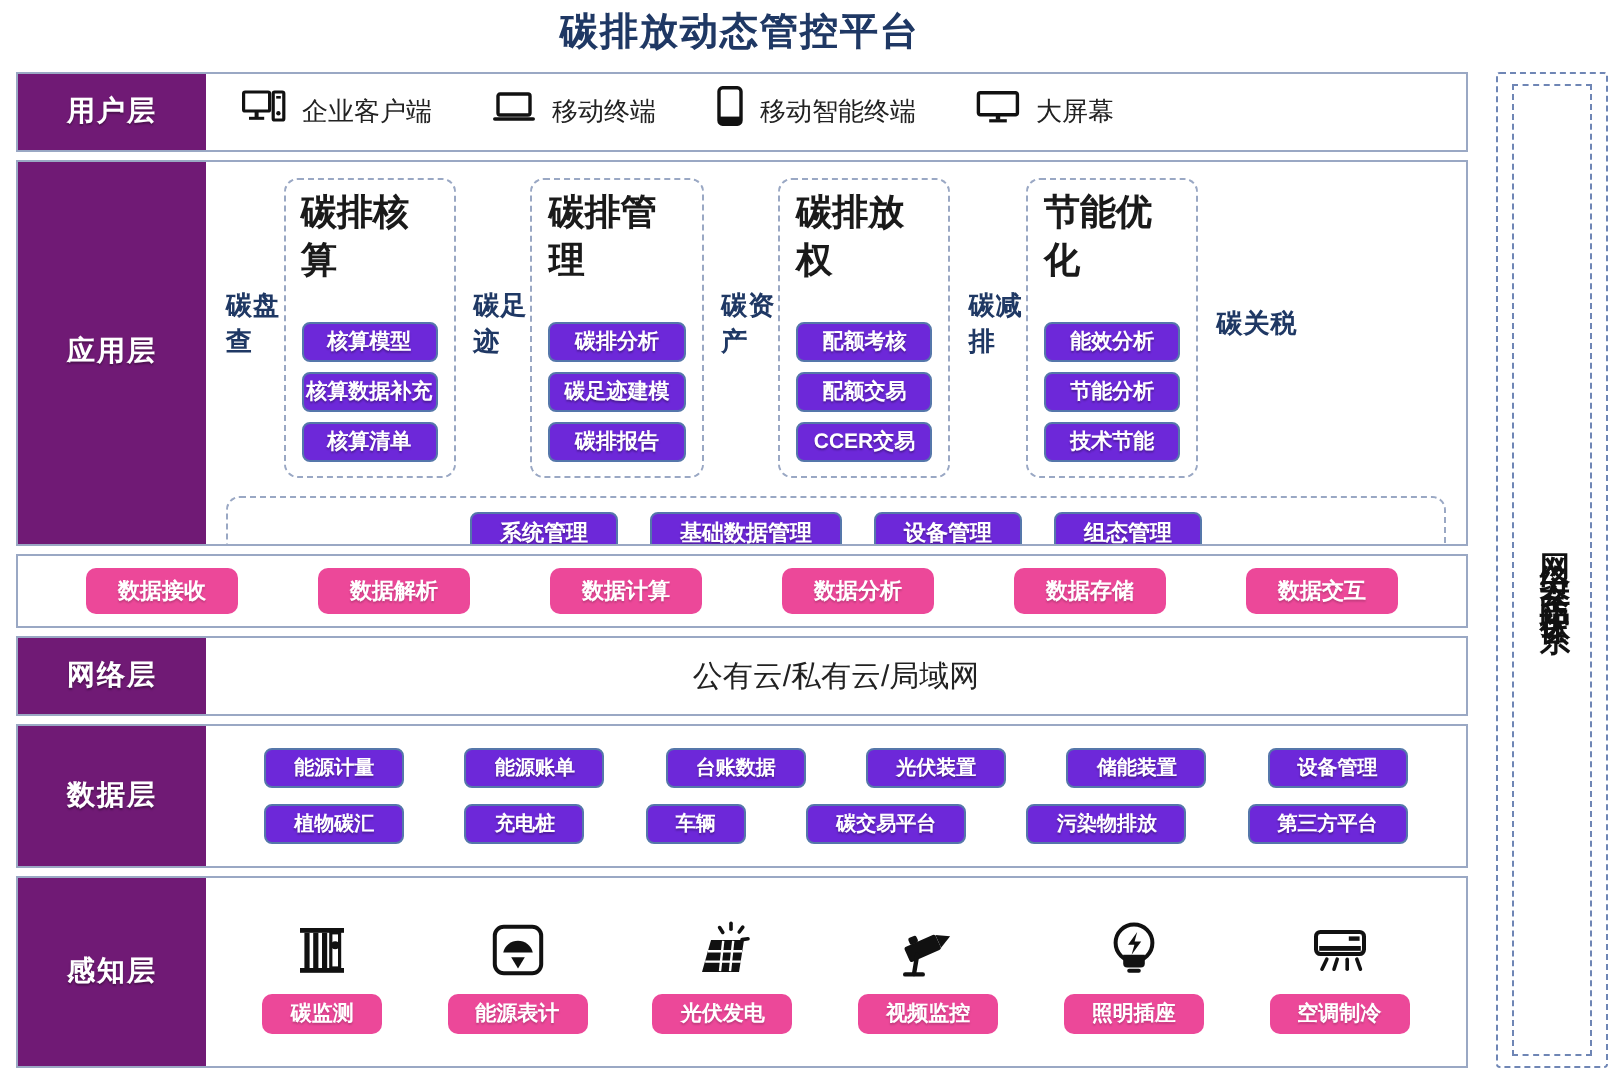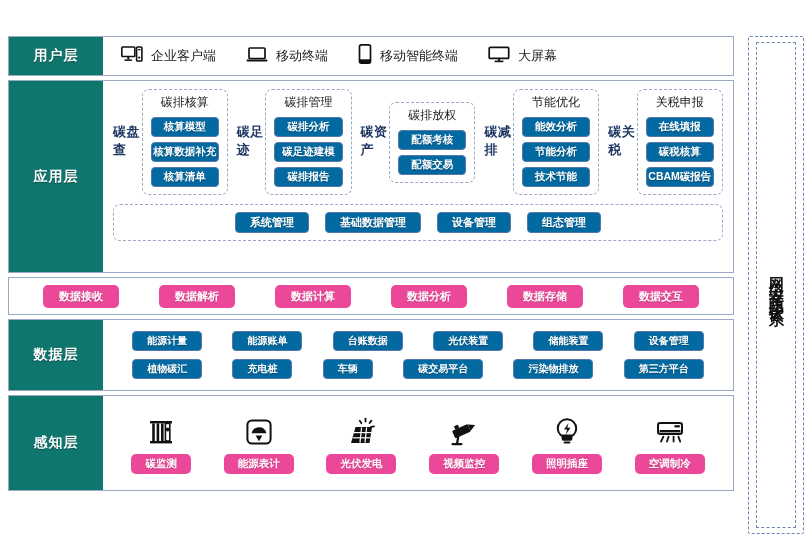--- a/index.html
+++ b/index.html
@@ -27,21 +27,21 @@
   }
 
   .layer {
     display: flex;
     border: 1px solid #9aa8c4;
     background: #ffffff;
     overflow: hidden;
   }
   .layer-label {
     flex: 0 0 94px;
-    background: #0f766e;
+    background: #701a75;
     color: #ffffff;
     font-size: 14px; font-weight: bold;
     display: flex; align-items: center; justify-content: center;
     letter-spacing: 1px;
     text-shadow: 0 1px 1px rgba(0,0,0,.35);
   }
   .layer-body { flex: 1; position: relative; }
 
   
   .layer-user { height: 40px; }
@@ -62,26 +62,26 @@
     font-size: 13px; font-weight: bold; color: #1f3864;
     margin-bottom: 3px; letter-spacing: .5px;
   }
   .group-box {
     width: 100%;
     border: 1px dashed #9aa8c4; border-radius: 7px;
     padding: 4px 8px 7px 8px;
     display: flex; flex-direction: column; align-items: center; gap: 5px;
   }
   .group-sub {
-    font-size: 12px; font-weight: normal; color: #1a1a1a;
-    margin-bottom: 1px;
+    font-size: 18px; font-weight: bold; color: #1a1a1a;
+    margin-bottom: 14px;
   }
   .pill-navy {
     width: 100%; height: 20px;
-    background: #0369a1; border: 1px solid #5577aa; border-radius: 4px;
+    background: #6d28d9; border: 1px solid #5577aa; border-radius: 4px;
     color: #ffffff; font-size: 10.5px; font-weight: bold;
     display: flex; align-items: center; justify-content: center;
     white-space: nowrap;
     text-shadow: 0 1px 1px rgba(0,0,0,.3);
   }
   .mgmt-box {
     margin-top: 9px;
     border: 1px dashed #9aa8c4; border-radius: 7px;
     padding: 7px 10px;
     display: flex; align-items: flex-start; justify-content: center; gap: 16px;
@@ -145,20 +145,21 @@
     writing-mode: vertical-rl;
     font-size: 15px; font-weight: bold; color: #111;
     letter-spacing: 5px;
   }
 </style>
 </head>
 <body>
 
 <div class="page">
 
+  <div class="title">碳排放动态管控平台</div>
 
   <div class="stack">
 
     <div class="layer layer-user">
       <div class="layer-label">用户层</div>
       <div class="layer-body">
         <div class="user-items">
 
           <div class="user-item">
             <span class="ic">
@@ -234,41 +235,36 @@
                 <div class="pill-navy">碳排报告</div>
               </div>
             </div>
 
             <div class="app-group">
               <div class="group-title">碳资产</div>
               <div class="group-box">
                 <div class="group-sub">碳排放权</div>
                 <div class="pill-navy">配额考核</div>
                 <div class="pill-navy">配额交易</div>
+                <div class="pill-navy">CCER交易</div>
               </div>
             </div>
 
             <div class="app-group">
               <div class="group-title">碳减排</div>
               <div class="group-box">
                 <div class="group-sub">节能优化</div>
                 <div class="pill-navy">能效分析</div>
                 <div class="pill-navy">节能分析</div>
                 <div class="pill-navy">技术节能</div>
               </div>
             </div>
 
             <div class="app-group">
               <div class="group-title">碳关税</div>
-              <div class="group-box">
-                <div class="group-sub">关税申报</div>
-                <div class="pill-navy">在线填报</div>
-                <div class="pill-navy">碳税核算</div>
-                <div class="pill-navy">CBAM碳报告</div>
-              </div>
             </div>
 
           </div>
 
           <div class="mgmt-box">
             <div class="pill-navy">系统管理</div>
             <div class="pill-navy">基础数据管理</div>
             <div class="pill-navy">设备管理</div>
             <div class="pill-navy">组态管理</div>
           </div>
@@ -282,20 +278,26 @@
           <div class="pill-yellow">数据接收</div>
           <div class="pill-yellow">数据解析</div>
           <div class="pill-yellow">数据计算</div>
           <div class="pill-yellow">数据分析</div>
           <div class="pill-yellow">数据存储</div>
           <div class="pill-yellow">数据交互</div>
         </div>
       </div>
     </div>
 
+    <div class="layer layer-network">
+      <div class="layer-label">网络层</div>
+      <div class="layer-body">
+        <div class="network-text">公有云/私有云/局域网</div>
+      </div>
+    </div>
 
     <div class="layer layer-data">
       <div class="layer-label">数据层</div>
       <div class="layer-body">
         <div class="data-rows">
           <div class="data-row">
             <div class="pill-navy">能源计量</div>
             <div class="pill-navy">能源账单</div>
             <div class="pill-navy">台账数据</div>
             <div class="pill-navy">光伏装置</div>

